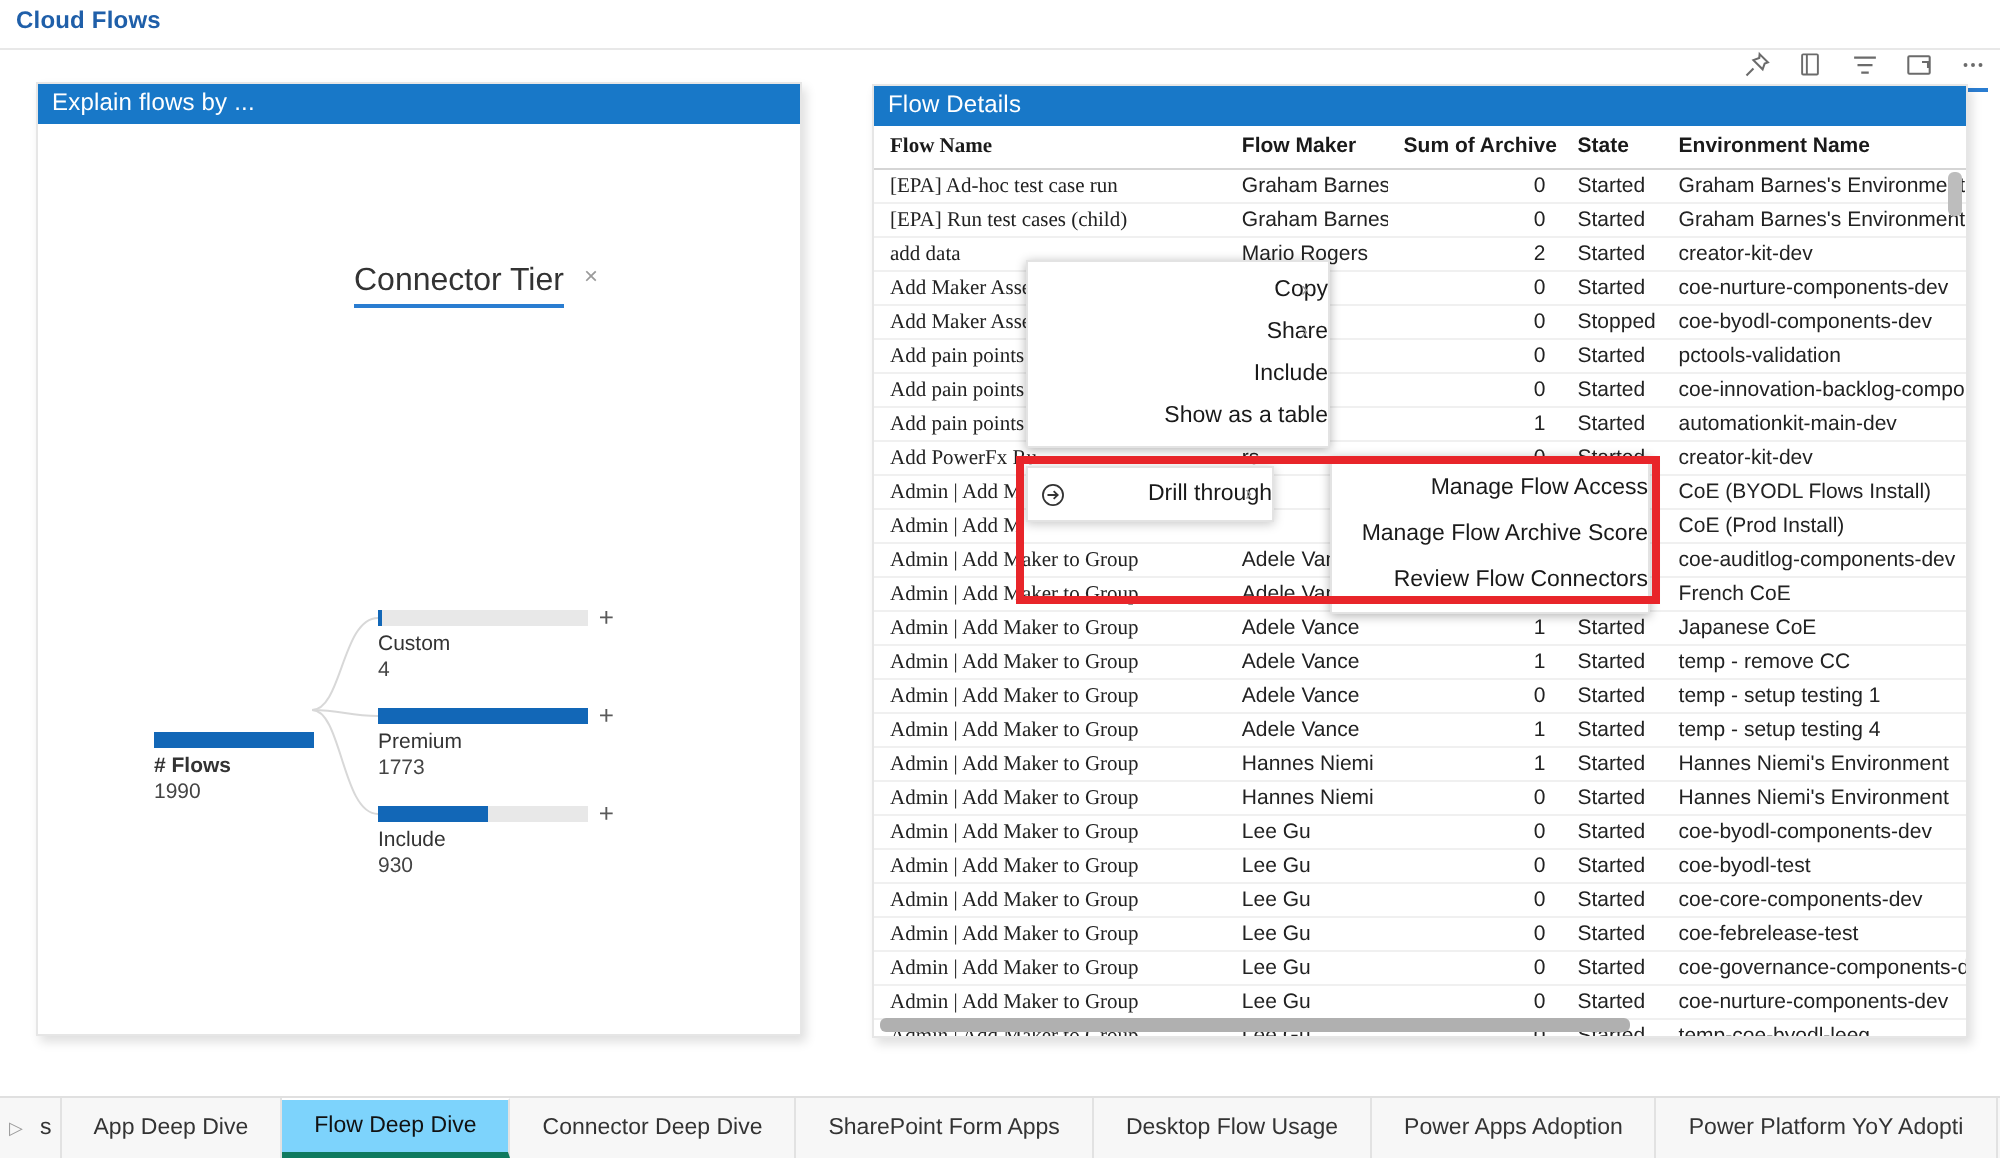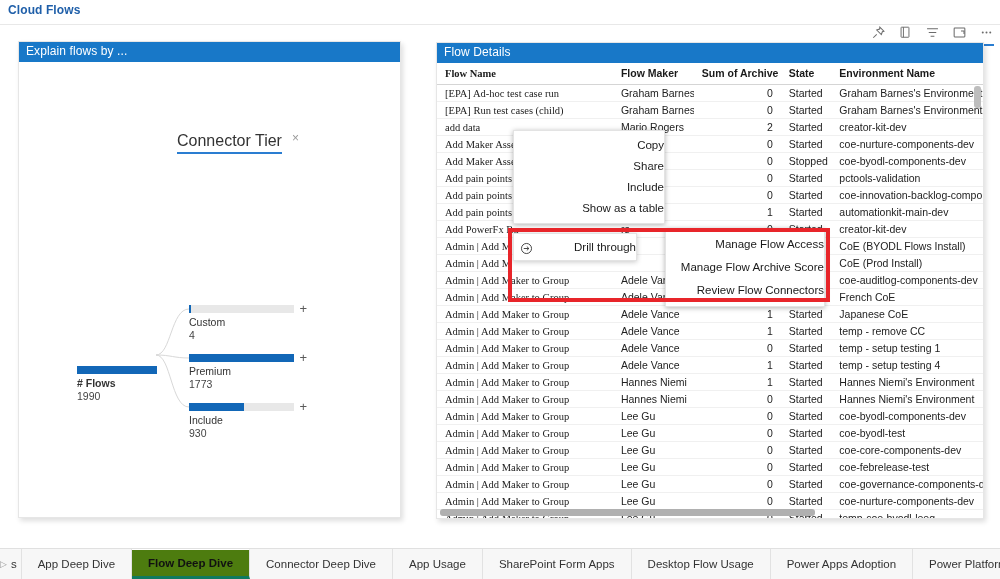--- a/index.html
+++ b/index.html
@@ -164,21 +164,21 @@
     color: #9b9b9b; font-size: 9px; cursor: pointer;
   }
   .tab {
     display: flex; align-items: center; justify-content: center;
     padding: 0 16px; font-size: 11.5px; color: #333;
     border-right: 1px solid #e2e2e2; background: #f7f7f7; cursor: pointer;
     white-space: nowrap;
   }
   .tab.clipped { padding: 0 4px; color: #333; }
   .tab.active {
-    background: #4d7c0f; color: #111; font-weight: bold;
+    background: #7dd3fc; color: #111; font-weight: normal;
     border-bottom: 3px solid #0f7a5f; border-top: 1px solid #fff;
   }
 </style>
 </head>
 <body>
 
 <div id="root">
 
   <div class="report-title">Cloud Flows</div>
   <div class="title-underline"></div>
@@ -522,20 +522,19 @@
   </div>
 
   <div class="red-box"></div>
 
   <div class="tabbar">
     <div class="tab-arrow">▷</div>
     <div class="tab clipped">s</div>
     <div class="tab">App Deep Dive</div>
     <div class="tab active">Flow Deep Dive</div>
     <div class="tab">Connector Deep Dive</div>
-    <div class="tab">App Usage</div>
     <div class="tab">SharePoint Form Apps</div>
     <div class="tab">Desktop Flow Usage</div>
     <div class="tab">Power Apps Adoption</div>
     <div class="tab">Power Platform YoY Adopti</div>
   </div>
 
 </div>
 
 </body></html>

